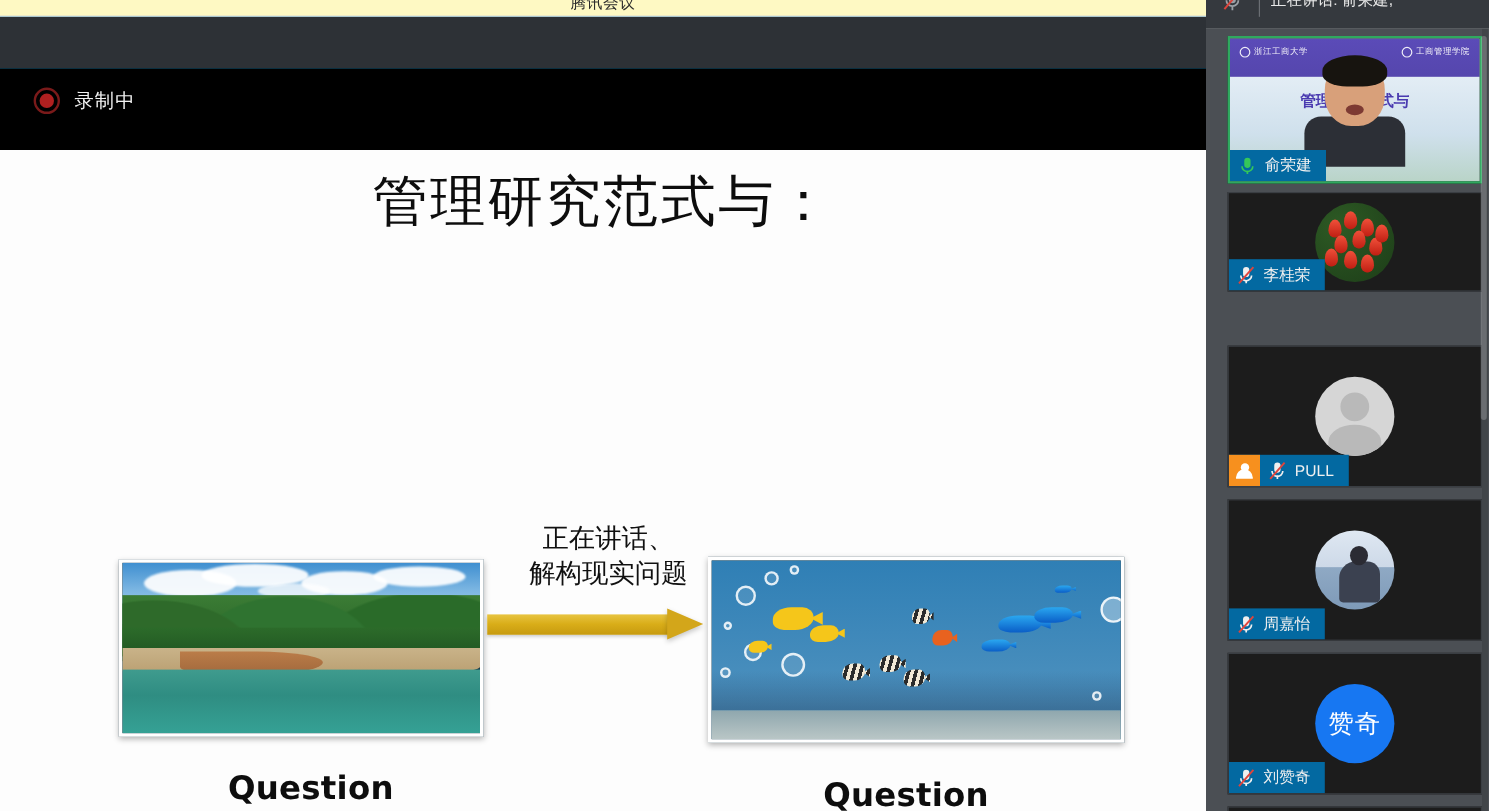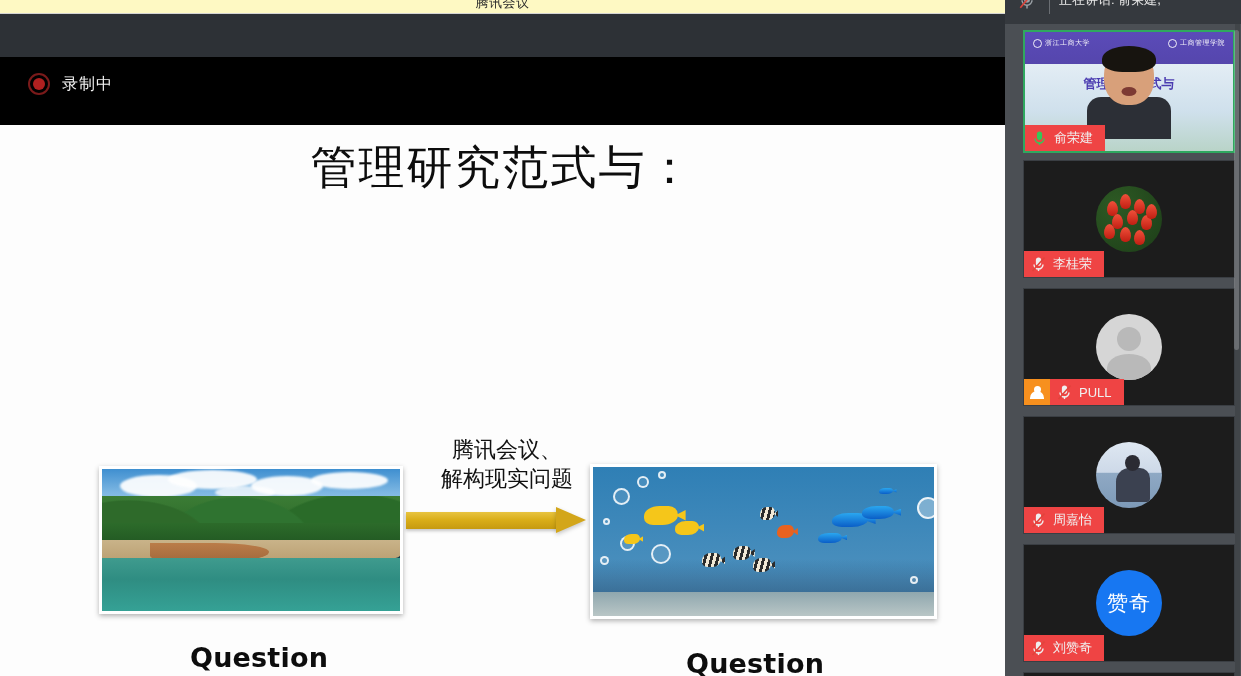--- a/index.html
+++ b/index.html
@@ -315,21 +315,21 @@
     background: #1777f2;
     color: #fff;
     font-size: 21px;
     letter-spacing: 1px;
     font-family: "DejaVu Sans", sans-serif;
   }
 
   .name-chip {
     position: absolute; left: 0; bottom: 0;
     height: 26px;
-    background: #ef4444;
+    background: #0369a1;
     display: flex; align-items: center;
     padding: 0 12px 0 7px;
     gap: 7px;
   }
   .name-chip.host { padding-left: 0; }
   .host-badge {
     width: 26px; height: 26px;
     background: #f7901e;
     display: flex; align-items: center; justify-content: center;
     flex: 0 0 auto;
@@ -475,21 +475,21 @@
         <div class="cloud" style="left:50%;top:5%;width:24%;height:14%;"></div>
         <div class="cloud" style="left:70%;top:2%;width:26%;height:12%;"></div>
         <div class="cloud" style="left:38%;top:12%;width:20%;height:9%;opacity:.75;"></div>
         <div class="lake-hills"></div>
         <div class="lake-forest"></div>
         <div class="lake-shore"></div>
         <div class="lake-shore2"></div>
         <div class="lake-water"></div>
       </div>
 
-      <div class="arrow-label">腾讯会议、
+      <div class="arrow-label">正在讲话、
 解构现实问题</div>
       <div class="arrow">
         <div class="arrow-shaft"></div>
         <div class="arrow-head"></div>
       </div>
 
       <div class="photo photo-right">
         <div class="sea-bg"></div>
         <div class="sea-haze"></div>
         <div class="sea-floor"></div>
@@ -550,21 +550,21 @@
           <svg viewBox="0 0 16 18" width="15" height="17">
             <rect x="5.2" y="1.5" width="5.6" height="9" rx="2.8" fill="#35c759"></rect>
             <path d="M3.2 9a4.8 4.8 0 0 0 9.6 0" stroke="#35c759" stroke-width="1.5" fill="none"></path>
             <line x1="8" y1="13" x2="8" y2="16" stroke="#35c759" stroke-width="1.5"></line>
           </svg>
         </span>
         <span class="name-text">俞荣建</span>
       </div>
     </div>
 
-    <div class="tile" style="top:136px;height:118px;">
+    <div class="tile" style="top:136px;height:83px;">
       <div class="tile-body">
         <div class="avatar avatar-tulip">
           <div class="tulip" style="left:16%;top:22%;"></div>
           <div class="tulip" style="left:36%;top:12%;"></div>
           <div class="tulip" style="left:58%;top:20%;"></div>
           <div class="tulip" style="left:24%;top:42%;"></div>
           <div class="tulip" style="left:47%;top:36%;"></div>
           <div class="tulip" style="left:68%;top:44%;"></div>
           <div class="tulip" style="left:12%;top:58%;"></div>
           <div class="tulip" style="left:36%;top:62%;"></div>

